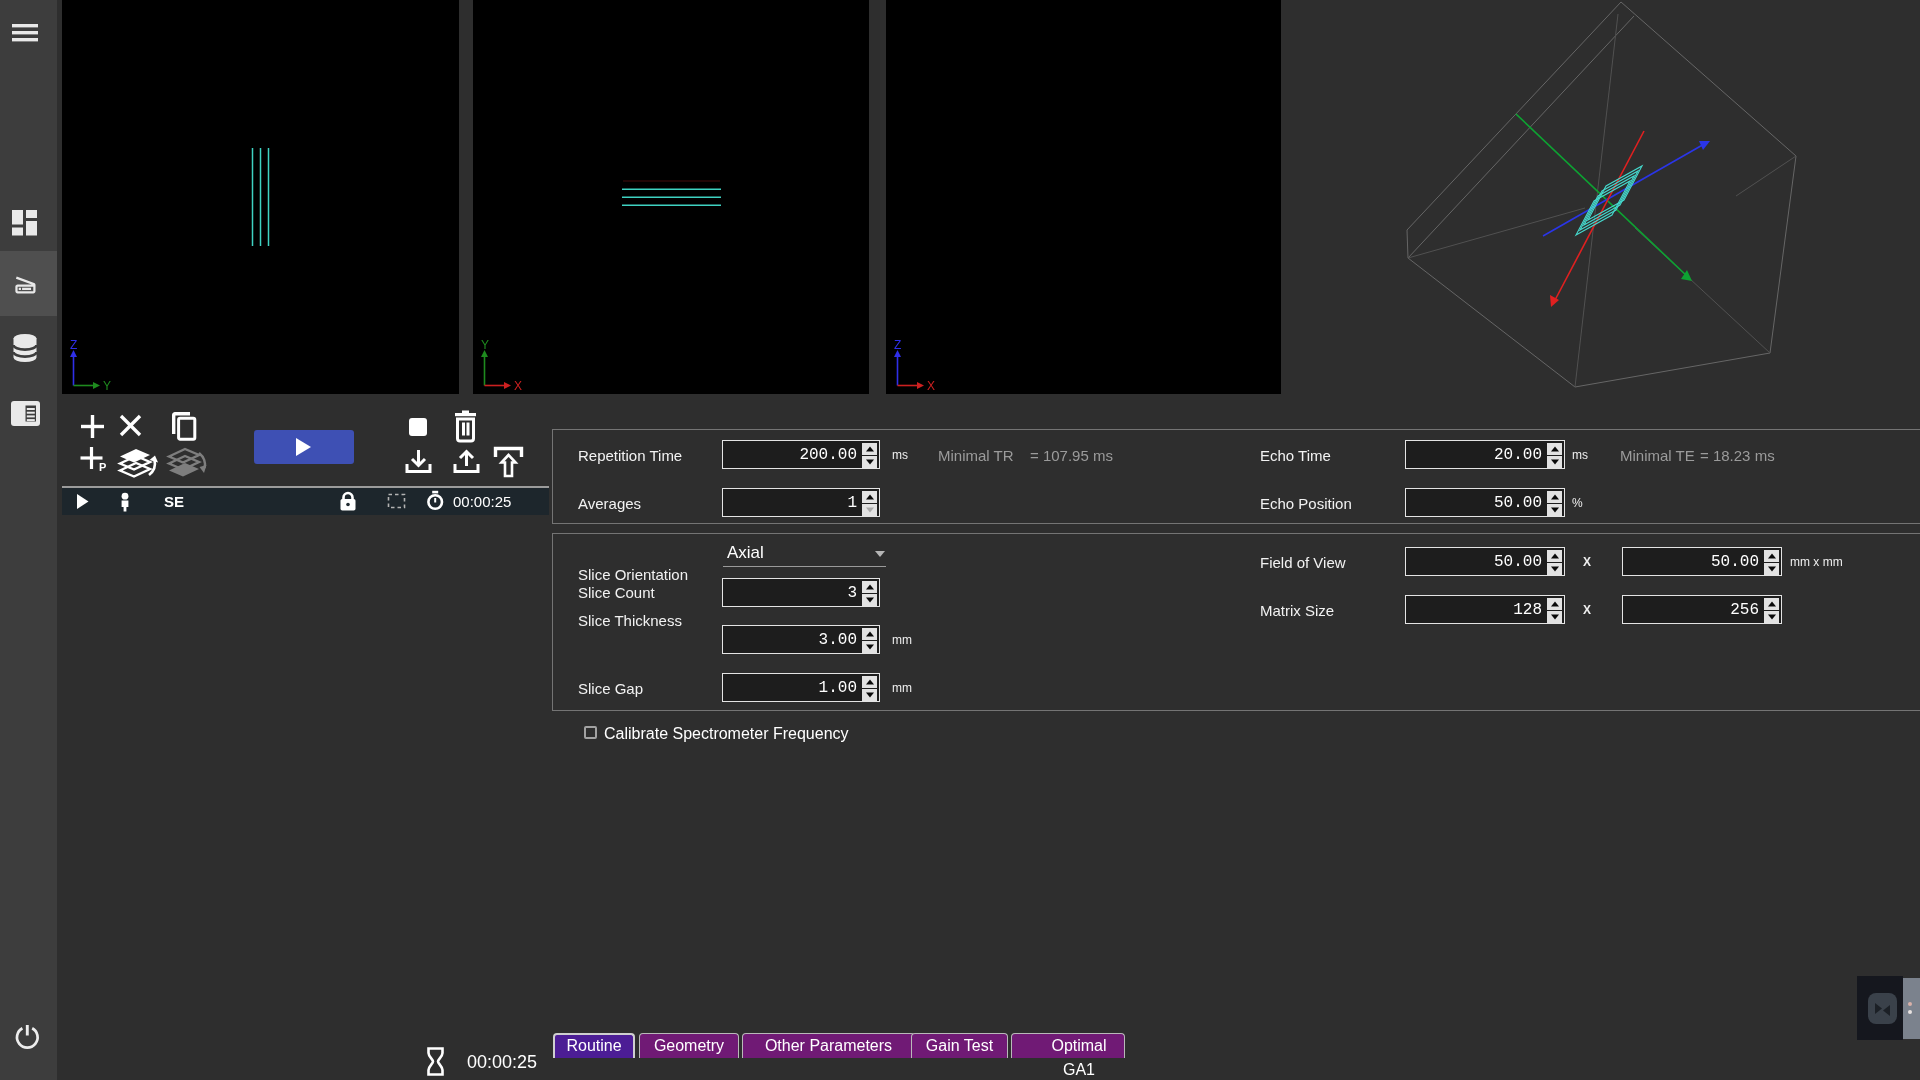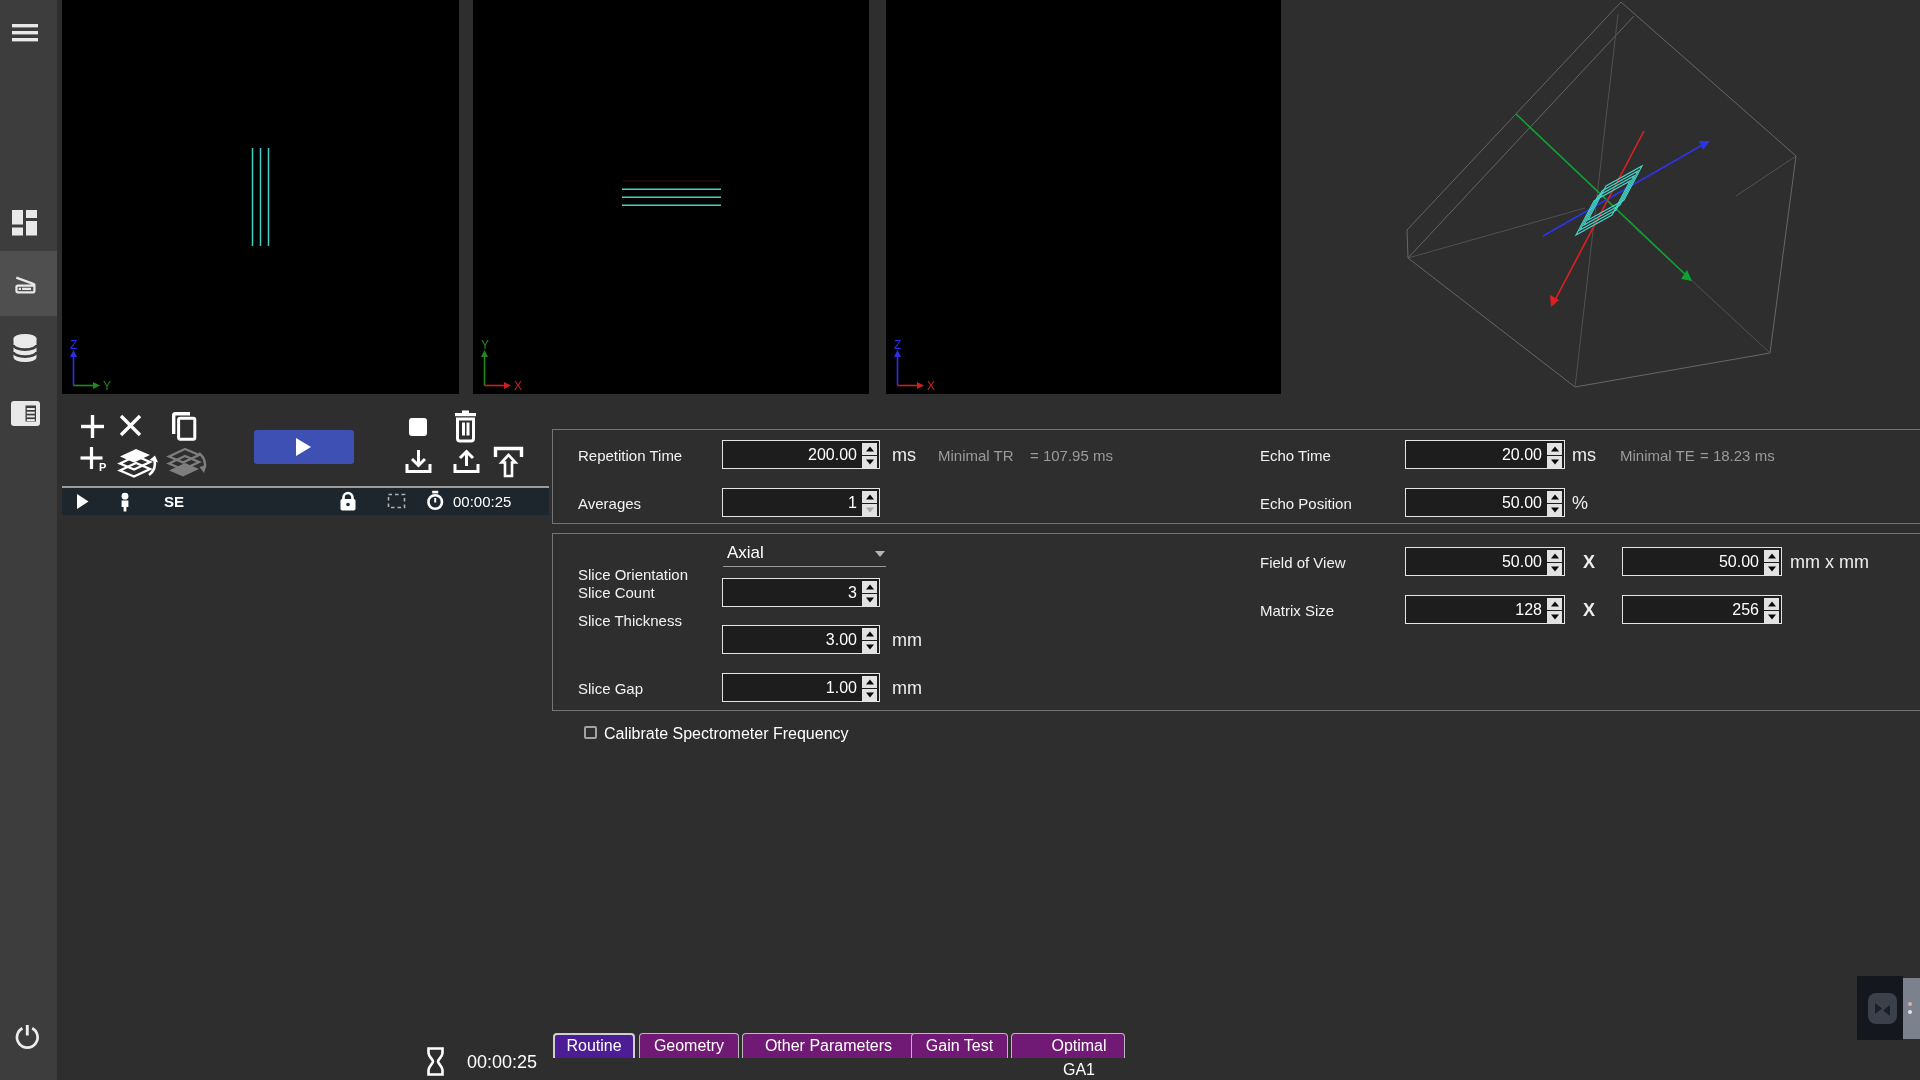--- a/index.html
+++ b/index.html
@@ -7,27 +7,27 @@
     font-family:"Liberation Sans", sans-serif; }
   .abs { position:absolute; }
   #app { position:relative; width:1920px; height:1080px; }
   
   #sidebar { position:absolute; left:0; top:0; width:57px; height:1080px; background:#3d3d3d; }
   #selstrip { position:absolute; left:0; top:251px; width:57px; height:65px; background:#4f4f4f; }
   
   .vp { position:absolute; top:0; height:394px; background:#000; }
   
   .lbl { position:absolute; color:#f2f2f2; font-size:15px; white-space:nowrap; transform:translateY(-50%); }
-  .unit { position:absolute; color:#efefef; font-size:18px; white-space:nowrap; transform:translateY(-50%); }
+  .unit { position:absolute; color:#efefef; font-size:12px; white-space:nowrap; transform:translateY(-50%); }
   .hint { position:absolute; color:#9b9b9b; font-size:15px; white-space:nowrap; transform:translateY(-50%); }
   
   .sbox { position:absolute; width:158px; height:29px; background:#1d1d1d;
     border:1.5px solid #e4e4e4; }
   .sbox .v { position:absolute; right:22px; top:50%; transform:translateY(-50%);
-    color:#fff; font-size:16px; }
+    color:#fff; font-size:16px;font-family:Liberation Mono, monospace; }
   .spin { position:absolute; right:0px; top:0px; width:15px; height:25px; }
   .sb { position:absolute; left:0; width:15px; height:12px; background:#e2e2e2; }
   .sb.u { top:0; } .sb.d { top:13px; }
   .sb:after { content:""; position:absolute; left:50%; top:50%; transform:translate(-50%,-50%);
     border-left:4px solid transparent; border-right:4px solid transparent; }
   .sb.u:after { border-bottom:5px solid #090909; }
   .sb.d:after { border-top:5px solid #090909; }
   .sb.dis:after { border-top-color:#a9a9a9; }
   .grp { position:absolute; border:1px solid #747474; }
   

